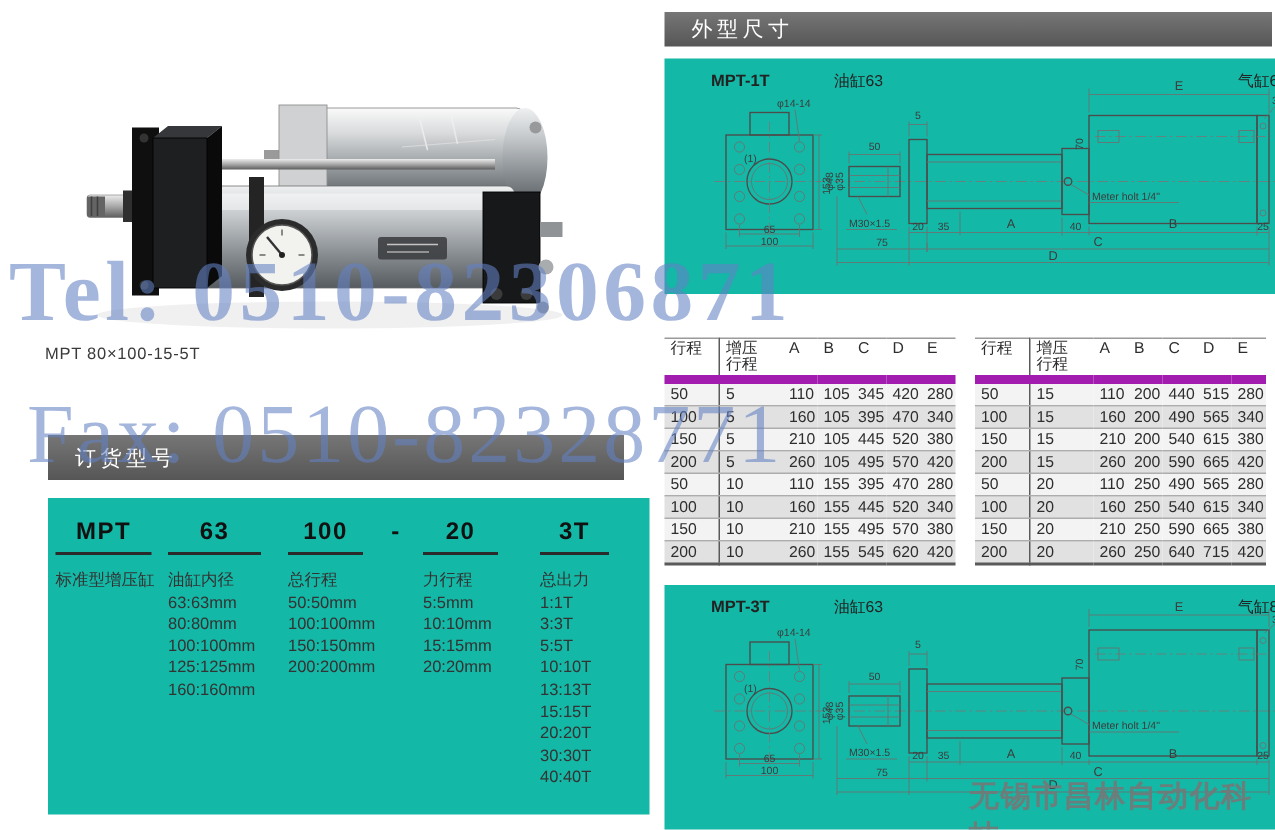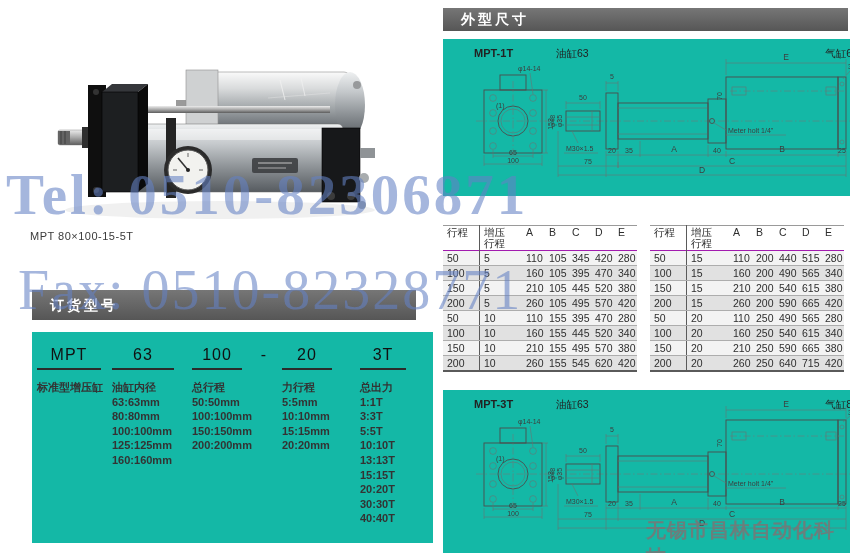--- a/index.html
+++ b/index.html
@@ -2,42 +2,42 @@
 <html><head>
 <meta charset="utf-8">
 <style>
   html,body{margin:0;padding:0;background:#ffffff;}
   body{width:850px;height:553px;overflow:hidden;position:relative;
        font-family:"Liberation Sans",sans-serif;}
   .abs{position:absolute;}
 
   
   .barhdr{position:absolute;height:26px;background:linear-gradient(180deg,#767676,#565656);
-          color:#fff;font-size:14px;font-weight:bold;letter-spacing:3px;
+          color:#fff;font-size:14px;font-weight:normal;letter-spacing:3px;
           line-height:26px;padding-left:18px;box-sizing:border-box;}
 
   
   .panel{position:absolute;background:#14b8a6;padding-left:17px;}
 
   
   .caption{position:absolute;left:30px;top:230px;width:390px;text-align:left;
            font-size:11px;color:#3a3a3a;letter-spacing:.5px;}
 
   
   .ocol{position:absolute;top:14px;}
-  .ocode{font-weight:normal;font-size:16px;color:#111;text-align:center;letter-spacing:1px;}
+  .ocode{font-weight:bold;font-size:16px;color:#111;text-align:center;letter-spacing:1px;}
   .orule{border-bottom:2px solid #2b2b2b;margin-top:4px;}
-  .olines{margin-top:10px;font-weight:bold;}
+  .olines{margin-top:10px;}
   .oline{font-size:11px;line-height:14.6px;color:#333;white-space:nowrap;}
 
   
   .dtable{position:absolute;top:0;border-collapse:collapse;table-layout:fixed;width:194px;
           font-size:10.5px;color:#2e2e2e;border-top:1px solid #9a9a9a;border-bottom:2px solid #5a5a5a;}
   .dtable th{font-weight:normal;text-align:left;padding:1px 0 1px 4px;vertical-align:top;line-height:11px;}
-  .dtable thead tr{border-bottom:1px solid #a21caf;}
+  .dtable thead tr{border-bottom:6px solid #a21caf;}
   .dtable td{padding:0 0 0 4px;height:14px;border-bottom:1px solid #adadad;}
   .dtable .c1{width:32px;border-right:1px solid #5a5a5a;}
   .dtable .c2{width:38px;}
   .dtable tbody tr:nth-child(odd){background:#f3f3f3;}
   .dtable tbody tr:nth-child(even){background:#e1e1e1;}
 
   
   .wm{position:absolute;z-index:40;font-family:"Liberation Serif",serif;
       color:rgba(100,130,196,.58);white-space:nowrap;pointer-events:none;}
   .wm-tel{left:6px;top:162px;font-size:57px;letter-spacing:3px;font-weight:bold;}

